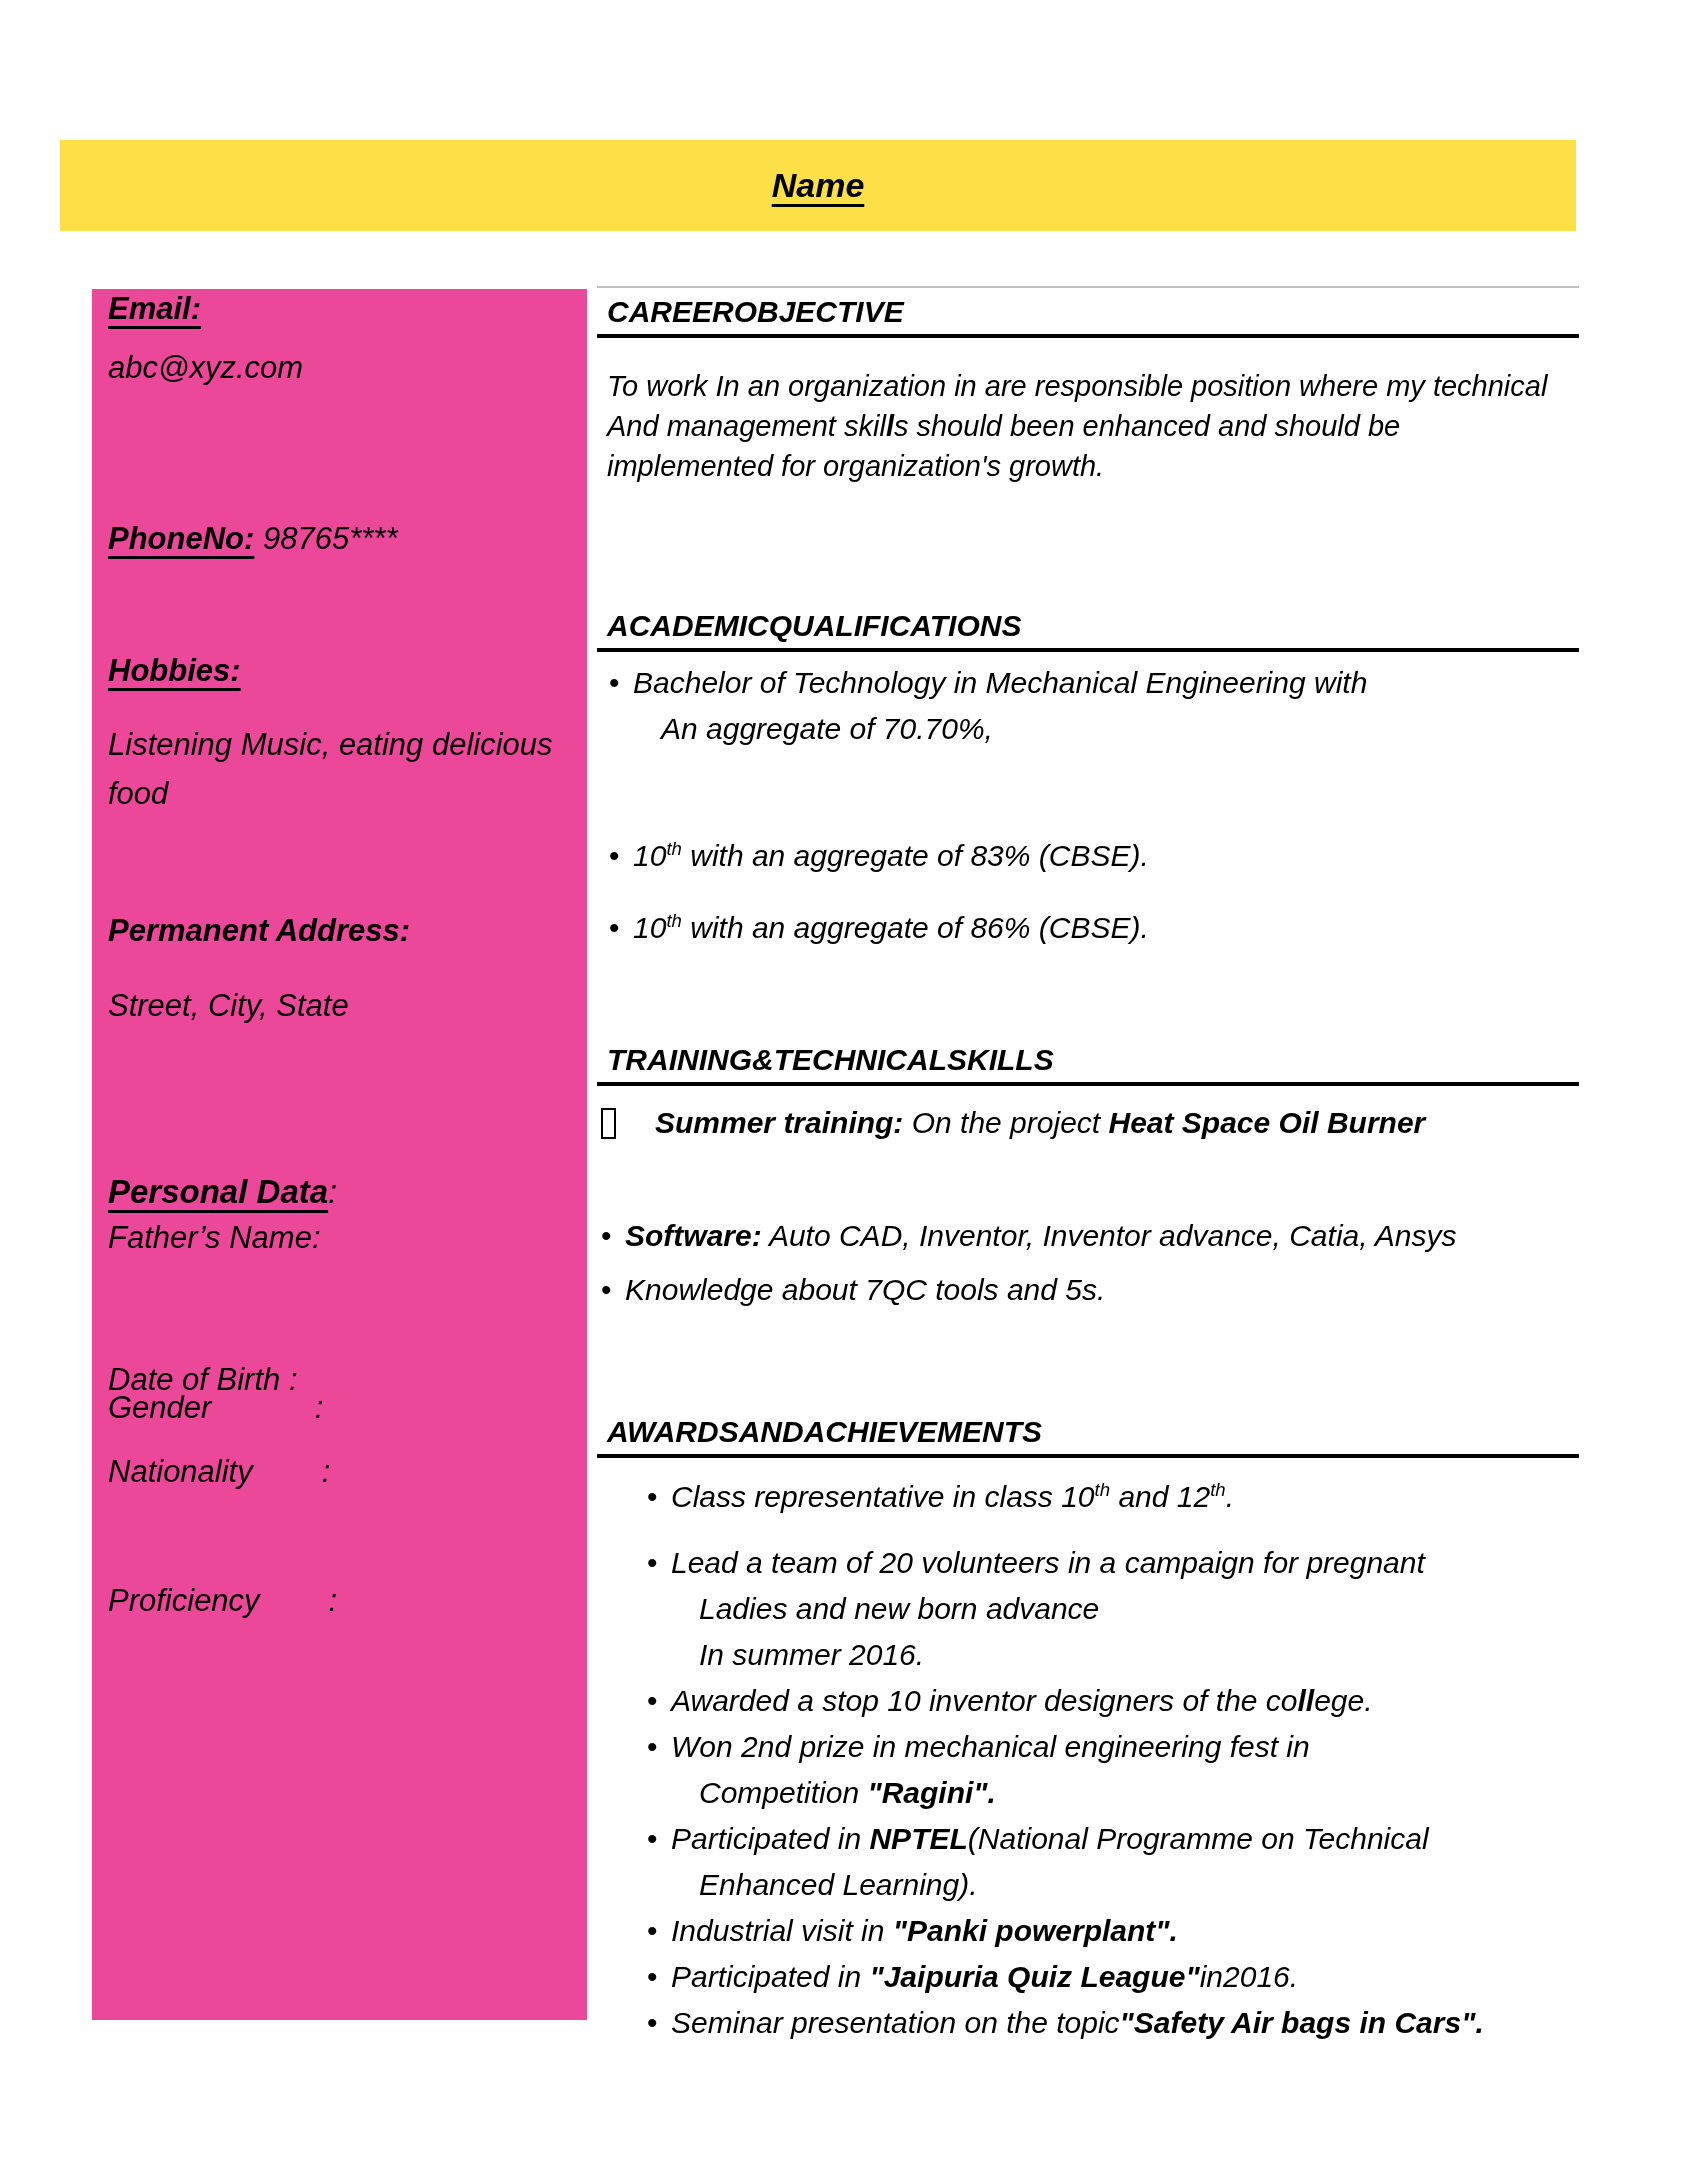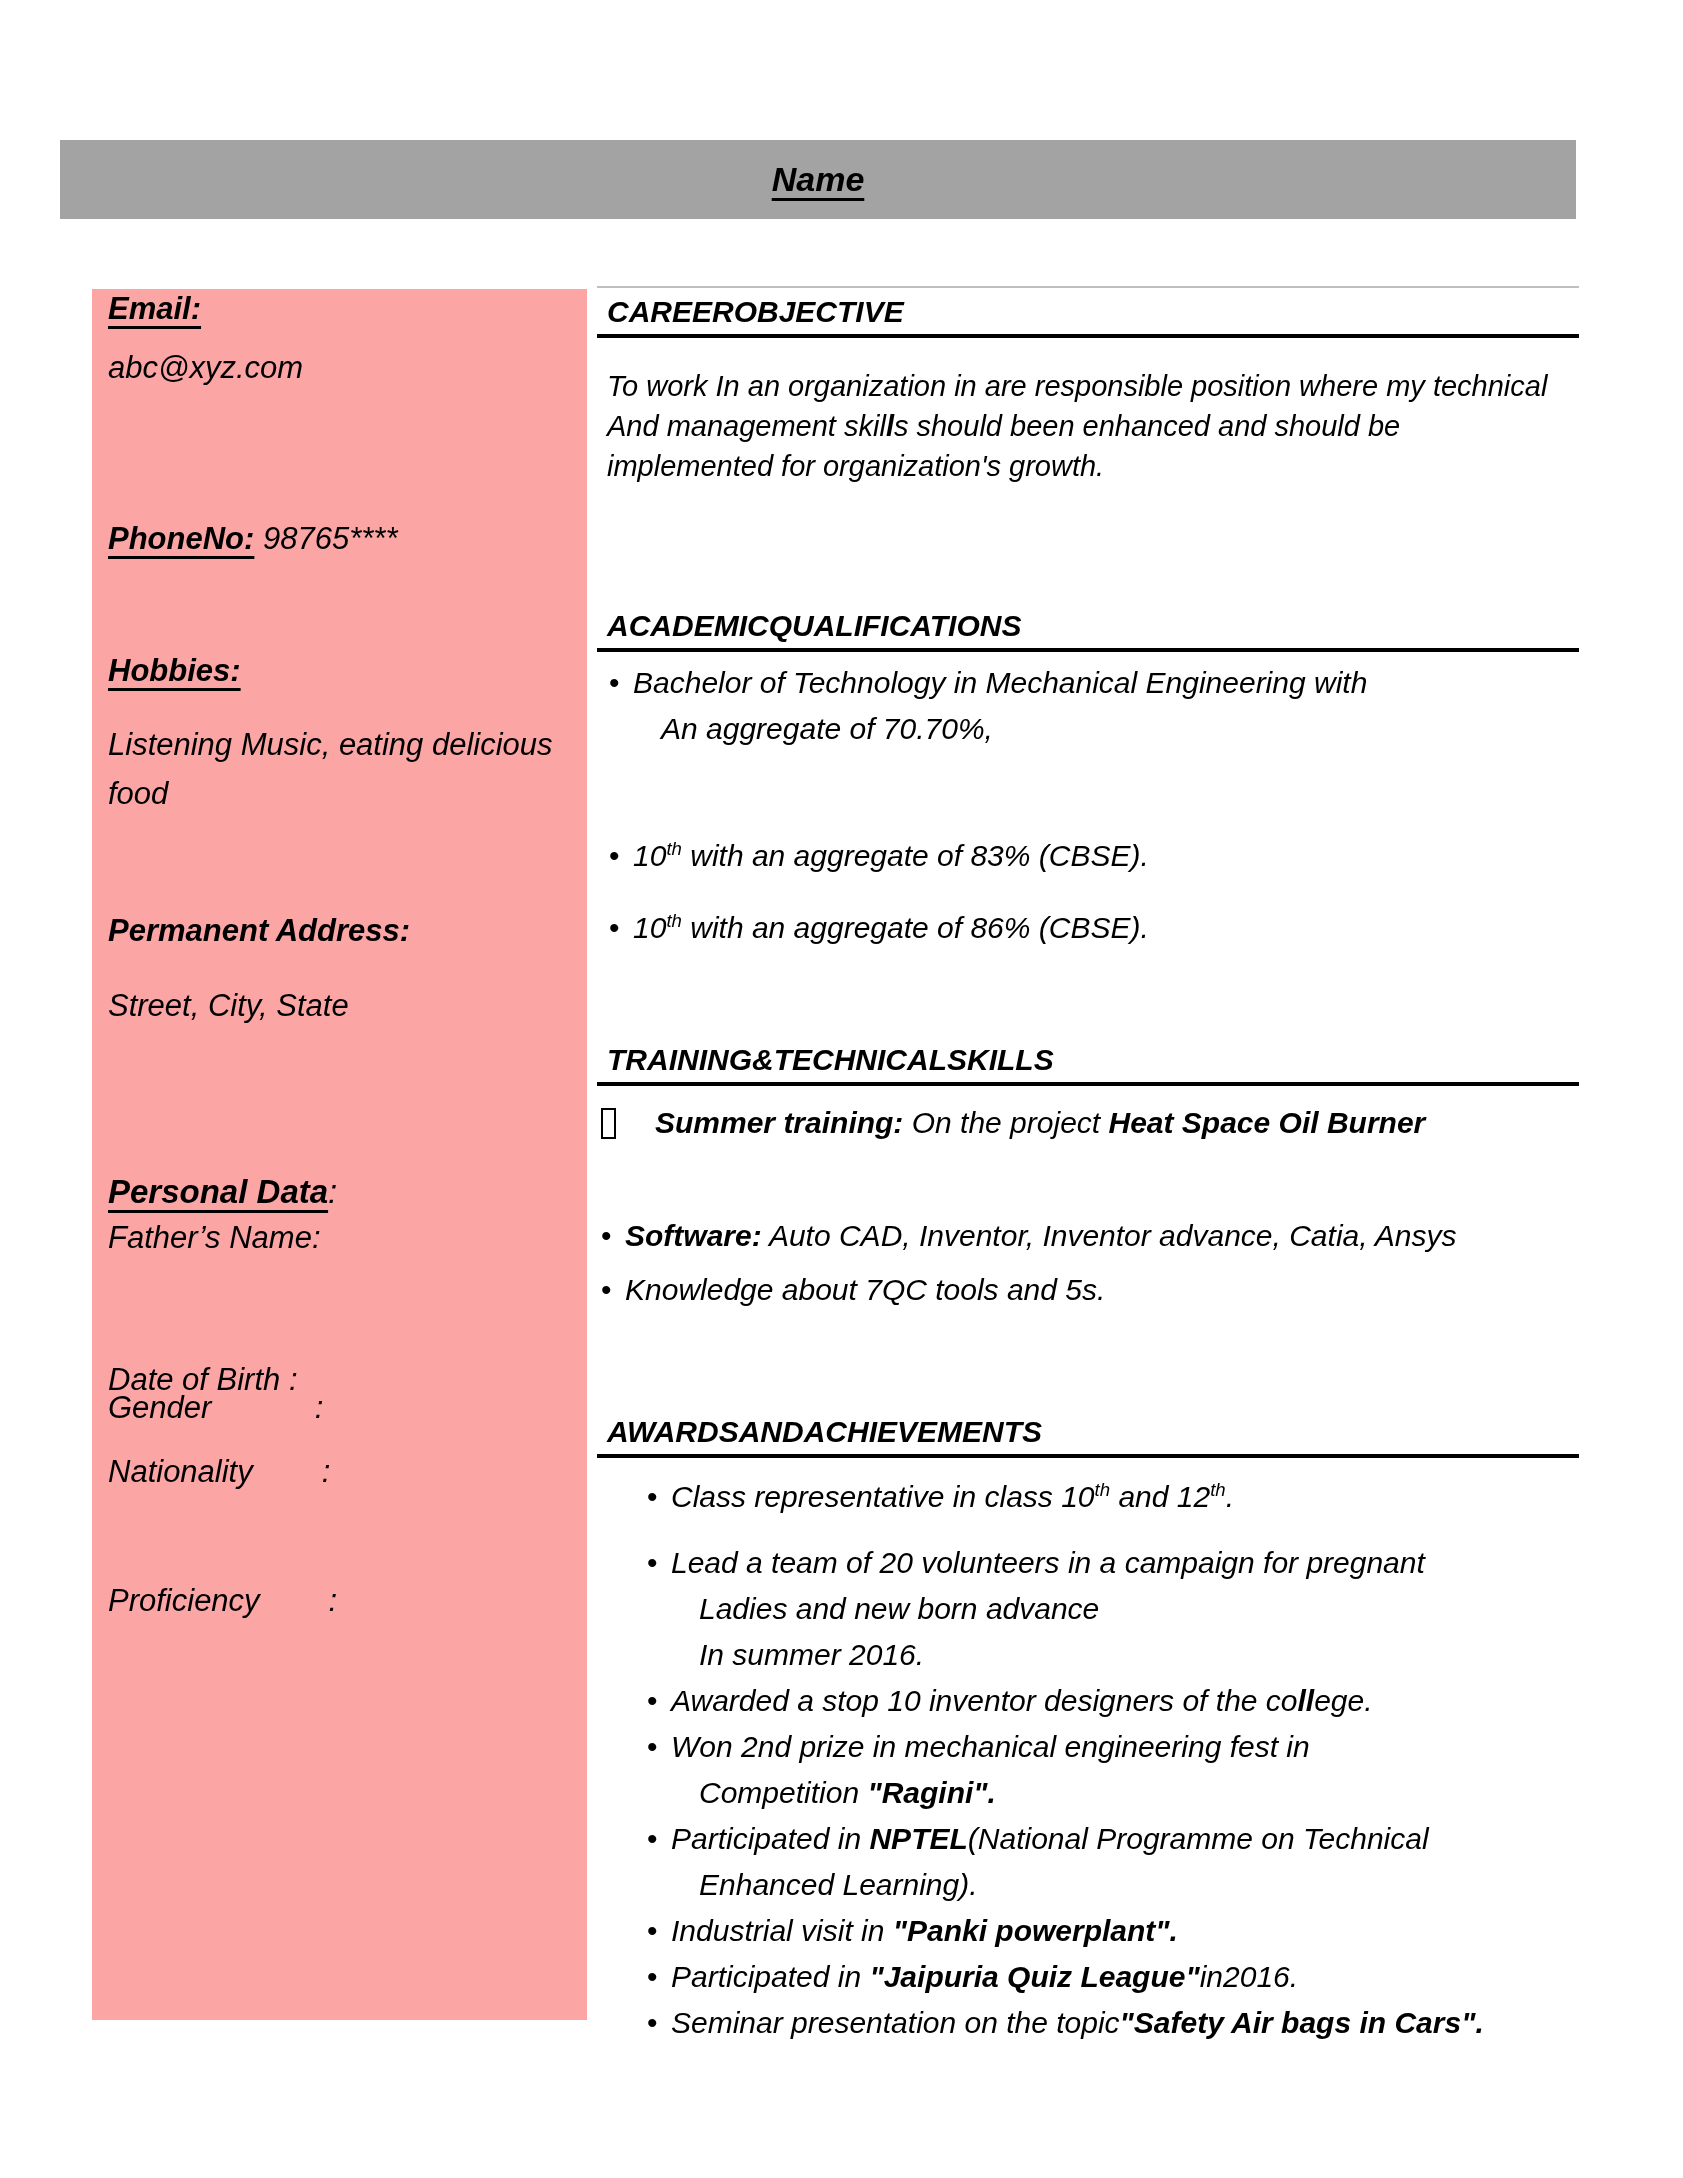--- a/index.html
+++ b/index.html
@@ -6,32 +6,32 @@
   body{
     width:1683px;height:2178px;position:relative;background:#ffffff;
     font-family:"Liberation Sans","DejaVu Sans",sans-serif;
     font-style:italic;color:#000;overflow:hidden;
   }
   .b{font-weight:700;}
   .sup{font-size:0.62em;vertical-align:super;line-height:0;}
 
   
   .header-band{
-    position:absolute;left:60px;top:140px;width:1516px;height:79px;
-    background:#a3a3a3;display:flex;align-items:center;justify-content:center;
+    position:absolute;left:60px;top:140px;width:1516px;height:91px;
+    background:#fde047;display:flex;align-items:center;justify-content:center;
   }
   .name-title{
     font-size:34px;font-weight:700;
     text-decoration:underline;text-decoration-thickness:3px;text-underline-offset:7px;
   }
 
   
   .sidebar{
     position:absolute;left:92px;top:289px;width:495px;height:1731px;
-    background:#fca5a5;
+    background:#ec4899;
   }
   .side-item{
     position:absolute;left:16px;right:8px;
     font-size:31px;line-height:36px;white-space:pre-wrap;
   }
   .lbl-u{font-weight:700;text-decoration:underline;text-decoration-thickness:3px;text-underline-offset:7px;}
   .lbl-b{font-weight:700;}
   .pos-email{top:2px;}
   .pos-emailval{top:61px;}
   .pos-phone{top:232px;}

